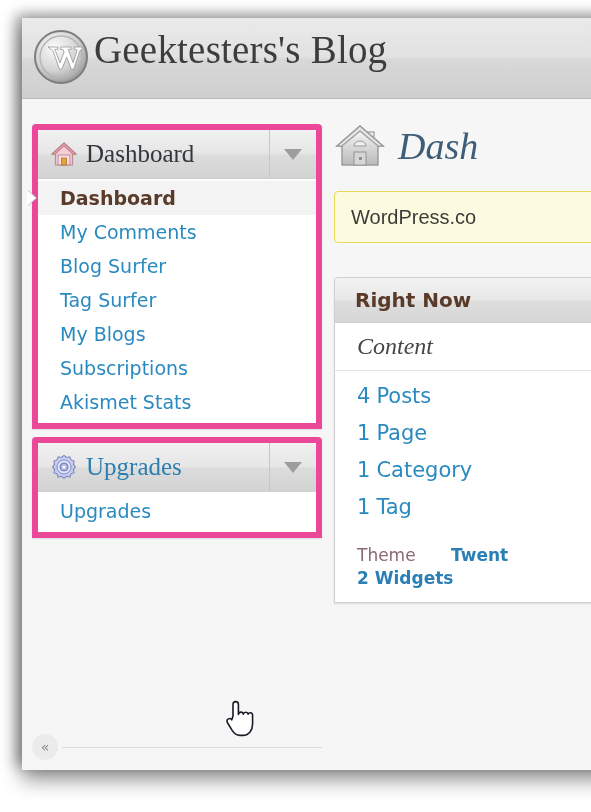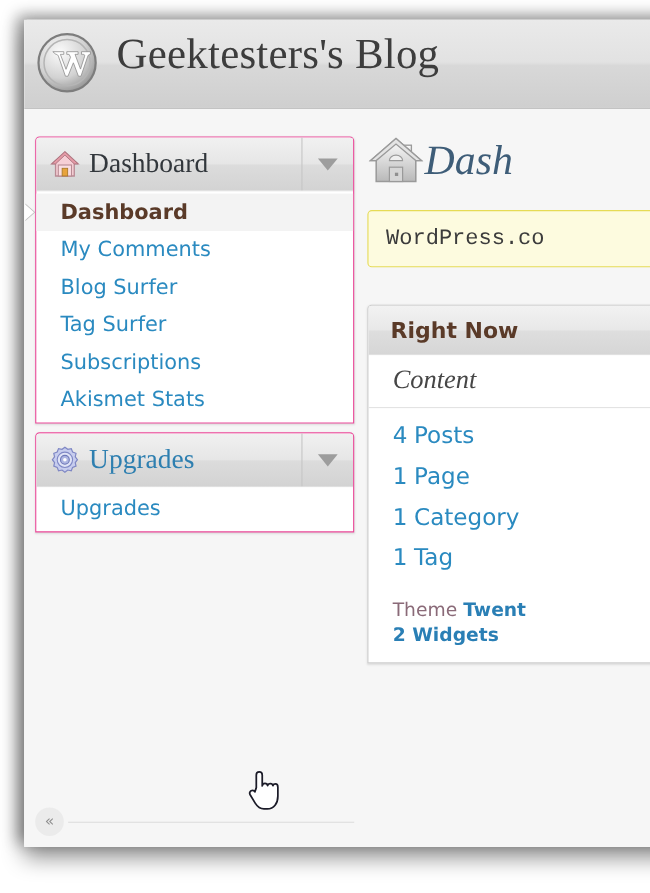--- a/index.html
+++ b/index.html
@@ -43,21 +43,21 @@
     background: linear-gradient(to bottom, #eaeaea 0%, #e2e2e2 48%, #d8d8d8 52%, #cfcfcf 100%);
     border-bottom: 1px solid #b9b9b9;
   }
   #wp-logo {
     position: absolute;
     left: 10px; top: 10px;
     width: 58px; height: 58px;
   }
   #blog-title {
     position: absolute;
-    left: 84px; top: 9px;
+    left: 72px; top: 9px;
     font-family: "Liberation Serif", "DejaVu Serif", serif;
     font-size: 39px;
     color: #3d3d3d;
     letter-spacing: 0.2px;
     white-space: nowrap;
   }
 
   
   #body-region {
     position: absolute;
@@ -67,21 +67,21 @@
   }
 
   
   #sidebar {
     position: absolute;
     left: 10px; top: 25px;
     width: 290px;
   }
   .menu-box {
     background: #ffffff;
-    border: 1px solid #ec4899;
+    border: 6px solid #ec4899;
     border-radius: 4px 4px 0 0;
     box-shadow: 0 1px 2px rgba(0,0,0,0.10);
     margin-bottom: 8px;
   }
   .menu-header {
     position: relative;
     height: 48px;
     background: linear-gradient(to bottom, #f1f1f1 0%, #e6e6e6 50%, #dcdcdc 52%, #d3d3d3 100%);
     border-bottom: 1px solid #cfcfcf;
     border-radius: 3px 3px 0 0;
@@ -186,35 +186,36 @@
     display: flex;
     align-items: center;
     height: 58px;
   }
   #house-big { width: 52px; height: 48px; flex: 0 0 auto; }
   #page-title {
     font-family: "Liberation Serif", "DejaVu Serif", serif;
     font-style: italic;
     font-size: 38px;
     color: #3e5d78;
+    margin-left: 12px;
     white-space: nowrap;
   }
   #notice {
     margin-top: 16px;
     height: 52px;
     background: #fdfbdf;
     border: 1px solid #e6db55;
     border-radius: 4px;
     display: flex;
     align-items: center;
     padding-left: 16px;
     box-sizing: border-box;
   }
   #notice-text {
-    font-family: Liberation Mono, monospace;
+    font-family: Liberation Sans, sans-serif;
     font-size: 20px;
     color: #3c3c3c;
     white-space: nowrap;
   }
   #widget {
     margin-top: 34px;
     background: #ffffff;
     border: 1px solid #cfcfcf;
     border-radius: 4px 4px 0 0;
     box-shadow: 0 1px 2px rgba(0,0,0,0.10);
@@ -256,21 +257,21 @@
   }
   .stat-count { margin-right: 6px; }
   #theme-line {
     padding-left: 22px;
     margin-top: 26px;
     font-family: "DejaVu Sans", sans-serif;
     font-size: 17px;
     color: #8a6a78;
     white-space: nowrap;
   }
-  #theme-line b { color: #2a7fb5; }
+  #theme-line b { color: #2a7fb5; margin-left: 30px; }
   #widgets-line {
     padding-left: 22px;
     margin-top: 3px;
     font-family: "DejaVu Sans", sans-serif;
     font-size: 17px;
     font-weight: bold;
     color: #2a7fb5;
     white-space: nowrap;
     cursor: pointer;
   }
@@ -333,20 +334,23 @@
             <div class="menu-item">
               <span>My Comments</span>
             </div>
             <div class="menu-item">
               <span>Blog Surfer</span>
             </div>
             <div class="menu-item">
               <span>Tag Surfer</span>
             </div>
             <div class="menu-item">
+              <span>My Blogs</span>
+            </div>
+            <div class="menu-item">
               <span>Subscriptions</span>
             </div>
             <div class="menu-item">
               <span>Akismet Stats</span>
             </div>
           </div>
         </div>
 
         <div class="menu-box">
           <div class="menu-header">

